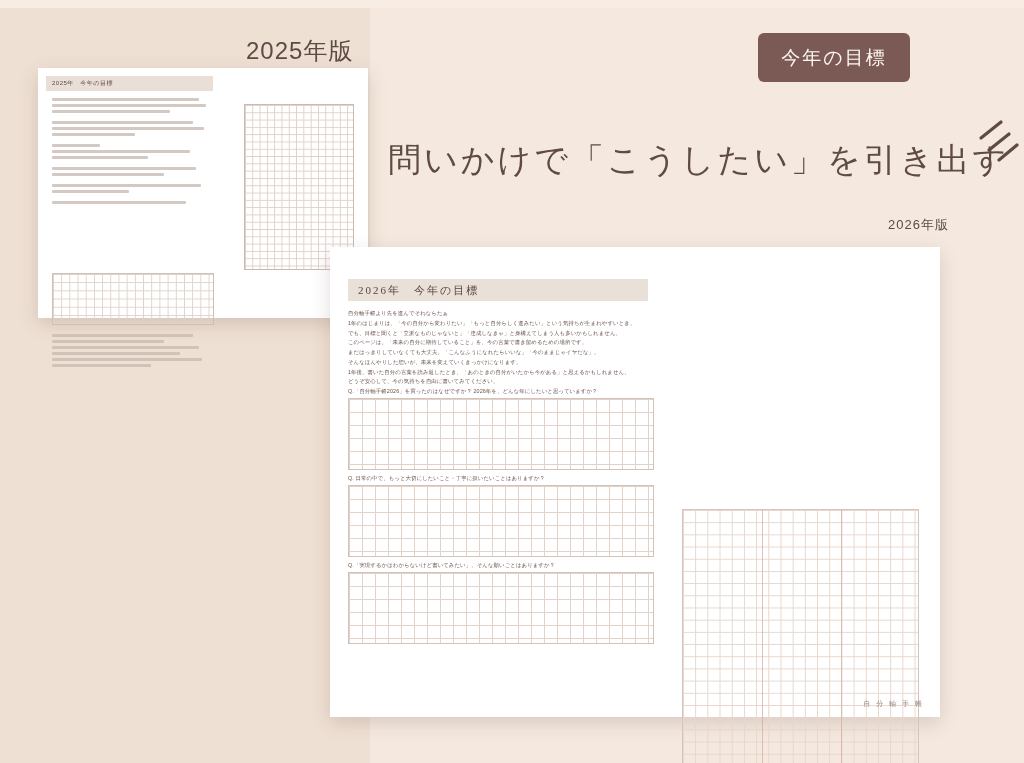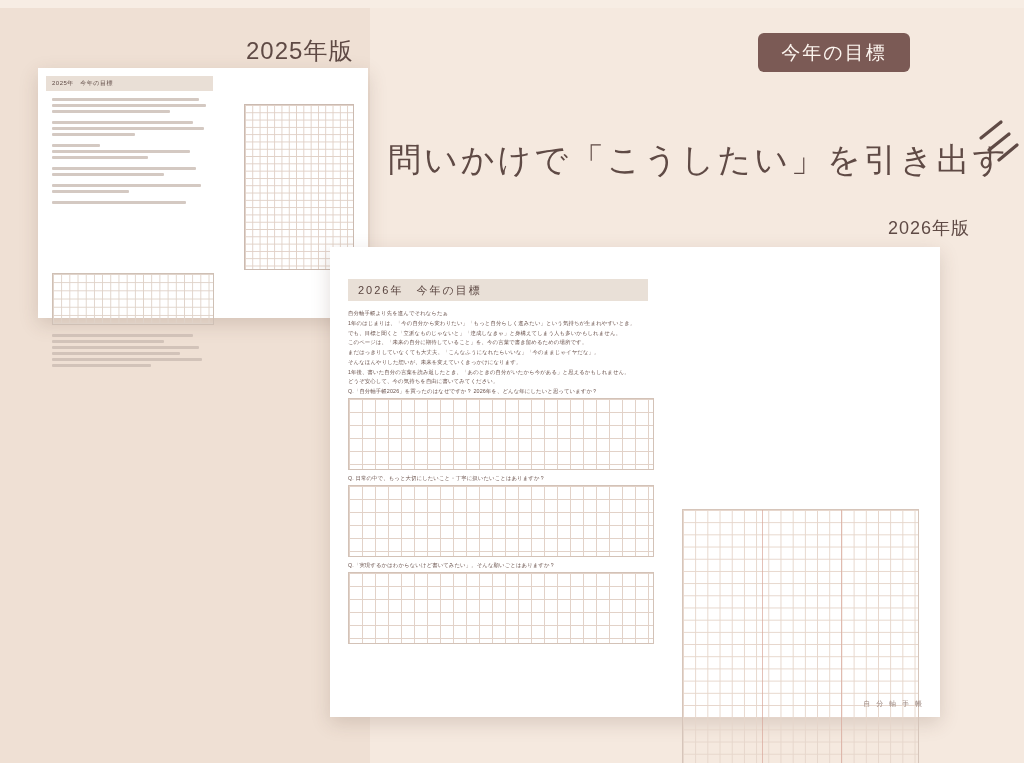--- a/index.html
+++ b/index.html
@@ -10,38 +10,38 @@
     overflow:hidden;
     position:relative;
   }
   
   .bg-base{position:absolute;inset:0;background:#f5e9df;}
   .bg-left{position:absolute;left:0;top:0;width:370px;height:763px;background:#efe0d4;}
   .bg-topbar{position:absolute;left:0;top:0;width:1024px;height:8px;background:#f7ede4;}
 
   
   .chip{
-    position:absolute;left:758px;top:33px;width:152px;height:39px;
+    position:absolute;left:758px;top:33px;width:152px;height:49px;
     background:#7b5a55;border-radius:6px;
     display:flex;align-items:center;justify-content:center;
     color:#fdf6f0;font-size:19px;letter-spacing:2px;
   }
 
   
   .headline{
     position:absolute;left:388px;top:138px;width:600px;
     font-size:33px;color:#5f4a45;letter-spacing:3px;white-space:nowrap;
   }
   .spark{position:absolute;left:975px;top:110px;width:60px;height:60px;}
 
   .year-2025{
     position:absolute;left:246px;top:35px;font-size:24px;color:#5f4a45;letter-spacing:1px;
   }
   .year-2026{
-    position:absolute;left:888px;top:216px;font-size:18px;color:#5f4a45;letter-spacing:1px;
+    position:absolute;left:888px;top:216px;font-size:13px;color:#5f4a45;letter-spacing:1px;
   }
 
   
   .sheet{
     position:absolute;background:#ffffff;
     box-shadow:0 6px 18px rgba(90,60,50,.18);
   }
   .sheet-2025{left:38px;top:68px;width:330px;height:250px;}
   .sheet-2026{left:330px;top:247px;width:610px;height:470px;}
 
@@ -66,21 +66,21 @@
     position:absolute;left:206px;top:36px;width:110px;height:166px;
     background-image:linear-gradient(to right,#e0d0c6 1px,transparent 1px),
                      linear-gradient(to bottom,#e0d0c6 1px,transparent 1px);
     background-size:7.3px 7.3px;border:1px solid #cbbab0;box-sizing:border-box;
   }
 
   
   .s26-head{
     position:absolute;left:18px;top:32px;width:300px;height:22px;
     background:#e9e0d7;color:#5a4540;font-size:11px;
-    display:flex;align-items:center;padding-left:10px;box-sizing:border-box;letter-spacing:2px;
+    display:flex;align-items:center;padding-left:10px;box-sizing:border-box;letter-spacing:2px;font-family:Liberation Serif, serif;
   }
   .s26-body{position:absolute;left:18px;top:62px;width:306px;}
   .s26-body p{
     margin:0 0 1px 0;font-size:5.4px;line-height:1.62;color:#6a524c;letter-spacing:.1px;
     white-space:nowrap;overflow:hidden;
   }
   .q-label{
     font-size:5.4px;color:#6a524c;margin:0 0 3px 0;letter-spacing:.1px;white-space:nowrap;
   }
   .q-block{position:absolute;left:18px;width:306px;}

